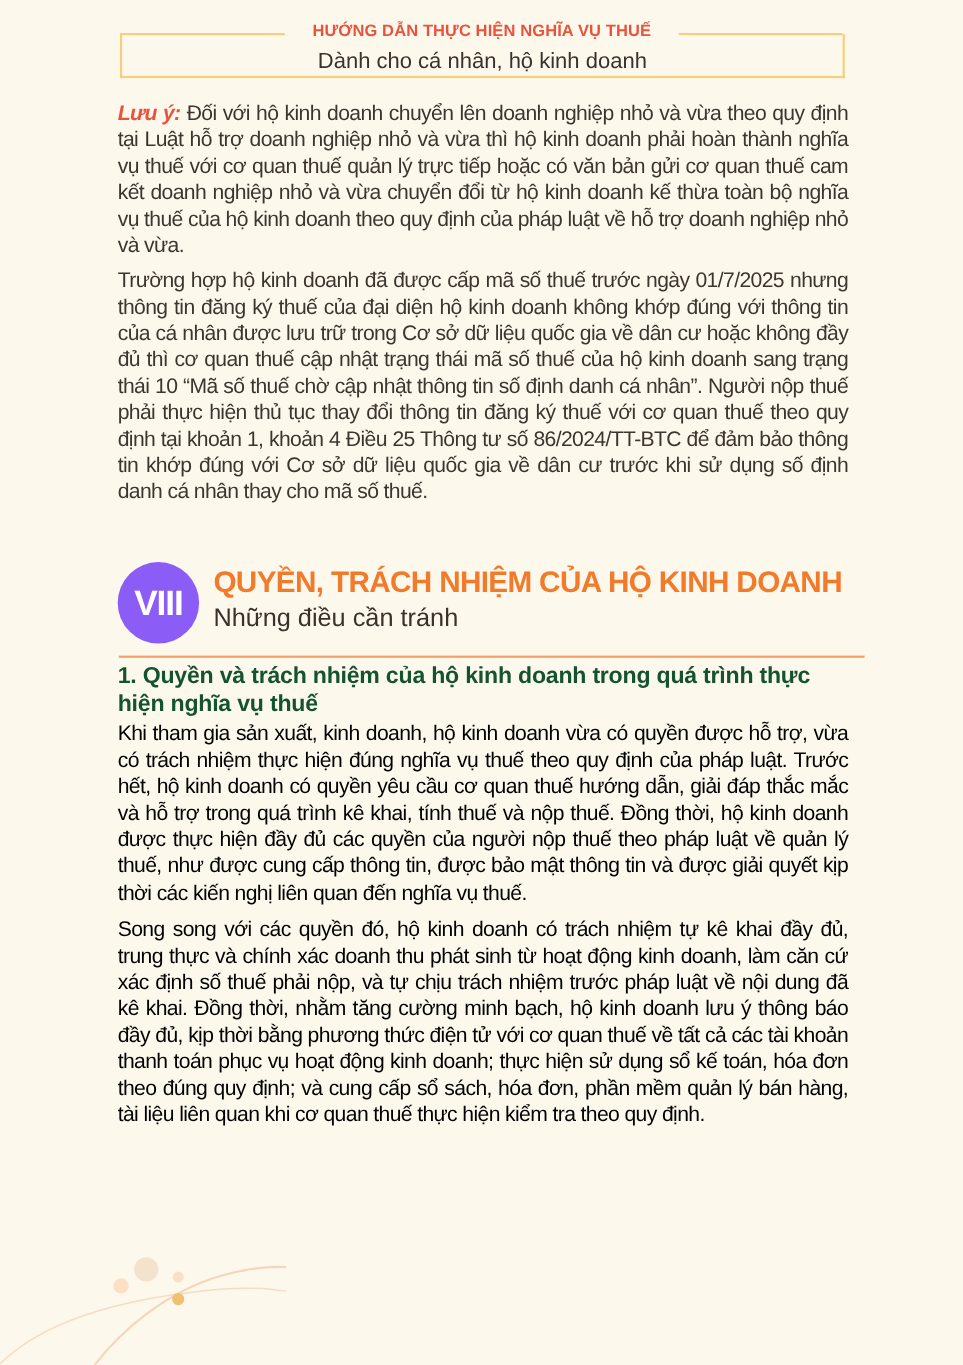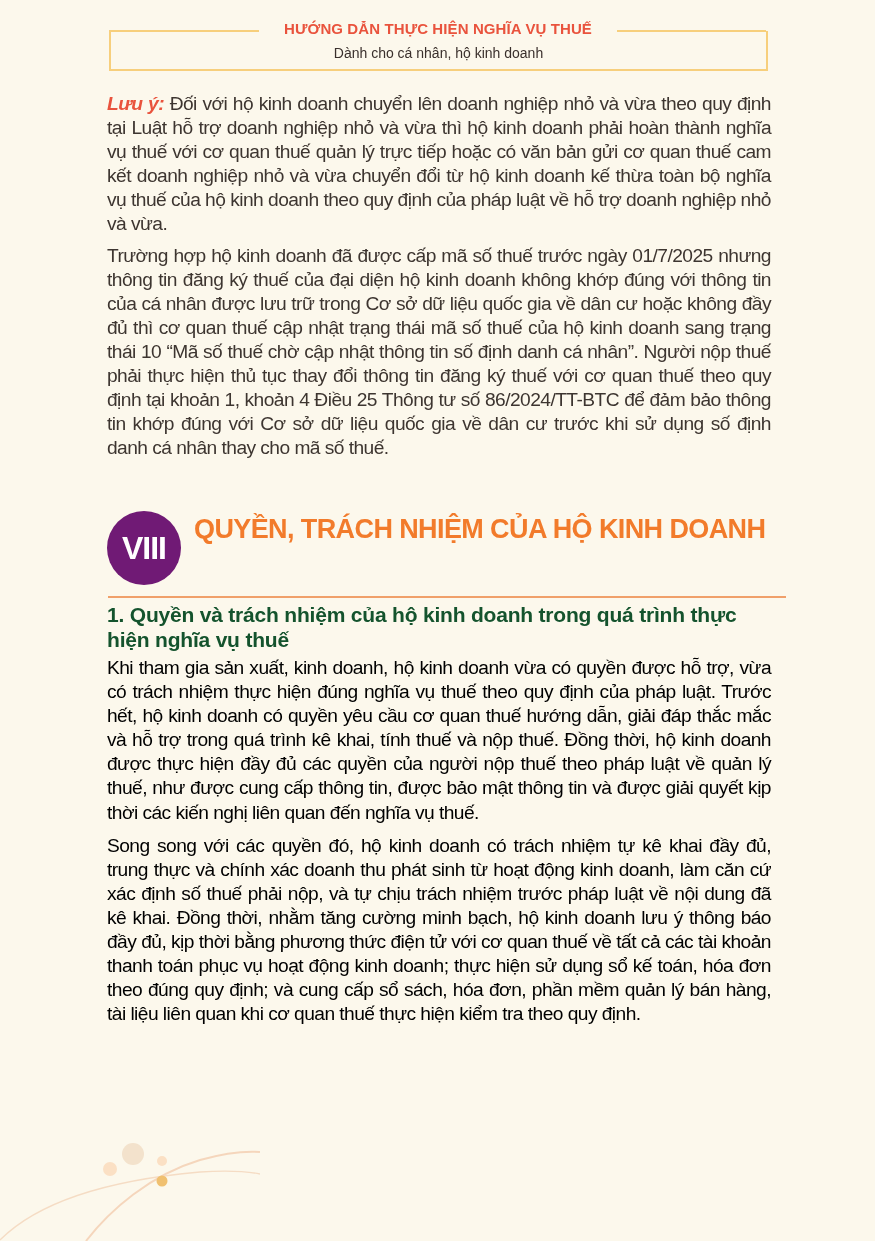--- a/index.html
+++ b/index.html
@@ -19,36 +19,36 @@
   .header-top-line-right {
     position: absolute; left: 617px; top: 30px; width: 149px; height: 2px; background: #f7cf7c;
   }
   .header-title {
     position: absolute; left: 260px; top: 20px; width: 356px; text-align: center;
     font-weight: bold; font-size: 15px; color: #e9533d; letter-spacing: 0.1px;
     font-family: Liberation Sans, sans-serif;
   }
   .header-subtitle {
     position: absolute; left: 109px; top: 45px; width: 659px; text-align: center;
-    font-size: 14px; color: #3a302c;
+    font-size: 20px; color: #3a302c;
   }
   .content {
     position: absolute; left: 107px; top: 92px; width: 664px;
     font-family: "Liberation Sans", sans-serif;
     font-size: 19.2px; line-height: 24.1px; letter-spacing: -0.55px;
     color: #3d3530;
   }
   .content p { margin: 0 0 7px 0; text-align: justify; }
   .note-label { color: #e9533d; font-style: italic; font-weight: bold; }
   .section-head {
     position: absolute; left: 107px; top: 511px; width: 680px; height: 76px;
   }
   .numeral {
     position: absolute; left: 0; top: 0; width: 74px; height: 74px; border-radius: 50%;
-    background: #701a75; color: #ffffff; font-weight: bold; font-size: 32px;
+    background: #8b5cf6; color: #ffffff; font-weight: bold; font-size: 32px;
     display: flex; align-items: center; justify-content: center; letter-spacing: -1px;
   }
   .section-title {
     position: absolute; left: 87px; top: 3px; font-weight: bold; font-size: 27px;
     color: #f27b2b; letter-spacing: -0.6px; white-space: nowrap;
   }
   .section-subtitle {
     position: absolute; left: 87px; top: 37px; font-size: 23px; color: #3a302c; white-space: nowrap;
   }
   .divider {
@@ -75,20 +75,21 @@
 <div class="header-subtitle">Dành cho cá nhân, hộ kinh doanh</div>
 
 <div class="content">
   <p><span class="note-label">Lưu ý:</span><span> Đối với hộ kinh doanh chuyển lên doanh nghiệp nhỏ và vừa theo quy định tại Luật hỗ trợ doanh nghiệp nhỏ và vừa thì hộ kinh doanh phải hoàn thành nghĩa vụ thuế với cơ quan thuế quản lý trực tiếp hoặc có văn bản gửi cơ quan thuế cam kết doanh nghiệp nhỏ và vừa chuyển đổi từ hộ kinh doanh kế thừa toàn bộ nghĩa vụ thuế của hộ kinh doanh theo quy định của pháp luật về hỗ trợ doanh nghiệp nhỏ và vừa.</span></p>
   <p>Trường hợp hộ kinh doanh đã được cấp mã số thuế trước ngày 01/7/2025 nhưng thông tin đăng ký thuế của đại diện hộ kinh doanh không khớp đúng với thông tin của cá nhân được lưu trữ trong Cơ sở dữ liệu quốc gia về dân cư hoặc không đầy đủ thì cơ quan thuế cập nhật trạng thái mã số thuế của hộ kinh doanh sang trạng thái 10 “Mã số thuế chờ cập nhật thông tin số định danh cá nhân”. Người nộp thuế phải thực hiện thủ tục thay đổi thông tin đăng ký thuế với cơ quan thuế theo quy định tại khoản 1, khoản 4 Điều 25 Thông tư số 86/2024/TT-BTC để đảm bảo thông tin khớp đúng với Cơ sở dữ liệu quốc gia về dân cư trước khi sử dụng số định danh cá nhân thay cho mã số thuế.</p>
 </div>
 
 <div class="section-head">
   <div class="numeral">VIII</div>
   <div class="section-title">QUYỀN, TRÁCH NHIỆM CỦA HỘ  KINH DOANH</div>
+  <div class="section-subtitle">Những điều cần tránh</div>
 </div>
 
 <div class="divider"></div>
 
 <div class="subheading">1. Quyền và trách nhiệm của hộ kinh doanh trong quá trình thực hiện nghĩa vụ thuế</div>
 
 <div class="content2">
   <p>Khi tham gia sản xuất, kinh doanh, hộ kinh doanh vừa có quyền được hỗ trợ, vừa có trách nhiệm thực hiện đúng nghĩa vụ thuế theo quy định của pháp luật. Trước hết, hộ kinh doanh có quyền yêu cầu cơ quan thuế hướng dẫn, giải đáp thắc mắc và hỗ trợ trong quá trình kê khai, tính thuế và nộp thuế. Đồng thời, hộ kinh doanh được thực hiện đầy đủ các quyền của người nộp thuế theo pháp luật về quản lý thuế, như được cung cấp thông tin, được bảo mật thông tin và được giải quyết kịp thời các kiến nghị liên quan đến nghĩa vụ thuế.</p>
   <p>Song song với các quyền đó, hộ kinh doanh có trách nhiệm tự kê khai đầy đủ, trung thực và chính xác doanh thu phát sinh từ hoạt động kinh doanh, làm căn cứ xác định số thuế phải nộp, và tự chịu trách nhiệm trước pháp luật về nội dung đã kê khai. Đồng thời, nhằm tăng cường minh bạch, hộ kinh doanh lưu ý thông báo đầy đủ, kịp thời bằng phương thức điện tử với cơ quan thuế về tất cả các tài khoản thanh toán phục vụ hoạt động kinh doanh; thực hiện sử dụng sổ kế toán, hóa đơn theo đúng quy định; và cung cấp sổ sách, hóa đơn, phần mềm quản lý bán hàng, tài liệu liên quan khi cơ quan thuế thực hiện kiểm tra theo quy định.</p>
 </div>

